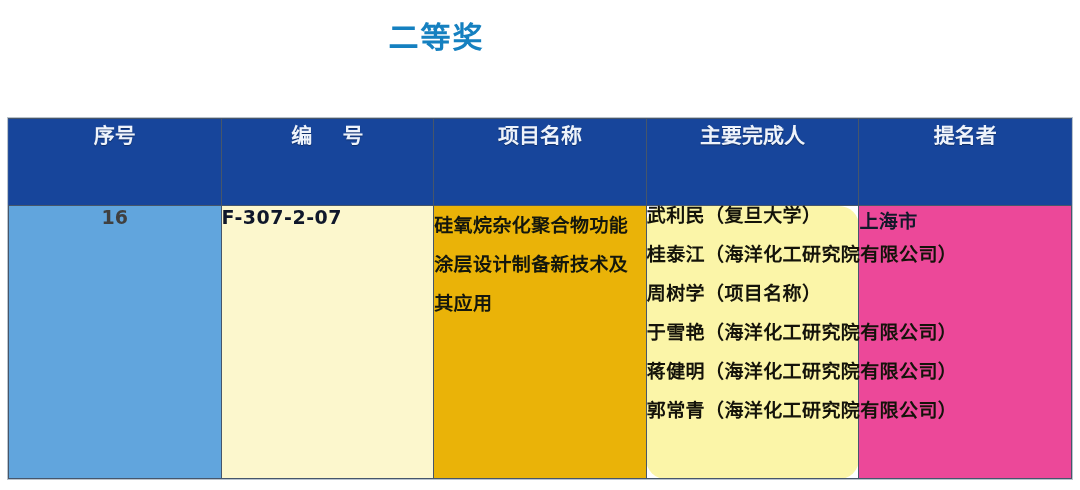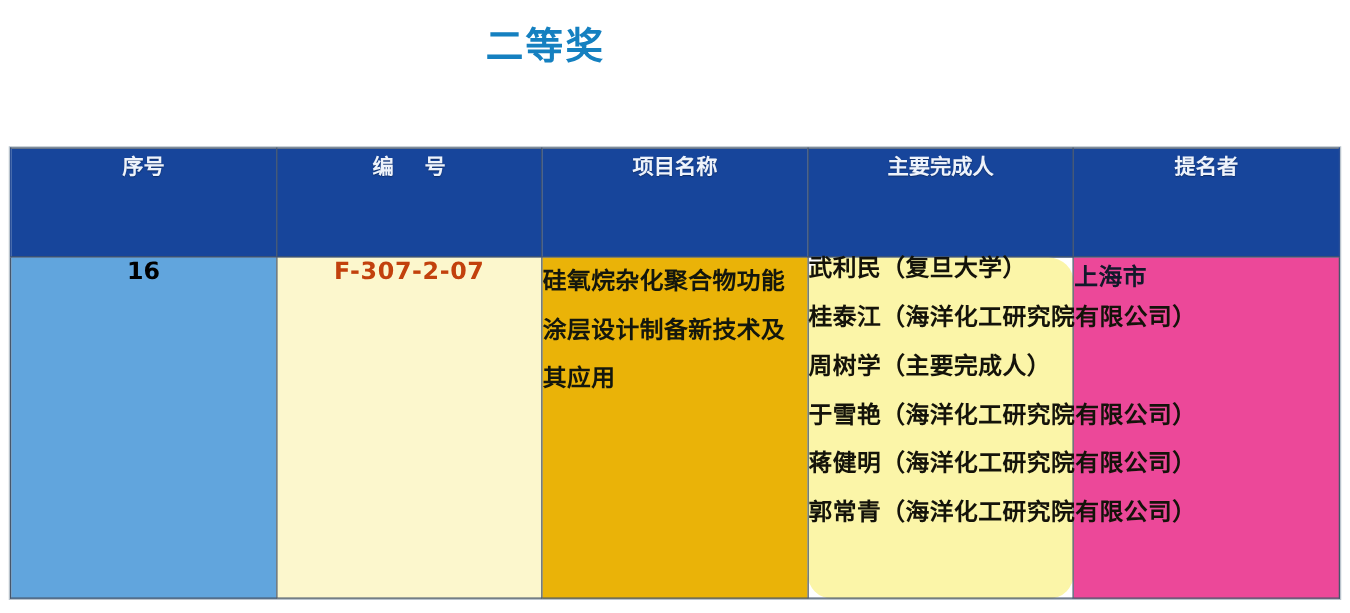--- a/index.html
+++ b/index.html
@@ -46,55 +46,54 @@
     margin: 0;
     vertical-align: top;
     border: 1px solid #46566b;
   }
 
   
   thead th {
     background: #17459b;
     color: #eef3fb;
     height: 86px;
-    font-size: 17px;
+    font-size: 21px;
     font-weight: 600;
     text-align: center;
     vertical-align: middle;
     border-color: #5b7ec4;
     border-top-color: #2a4f97;
     border-bottom-color: #102f6e;
     text-shadow: 0 1px 1px rgba(0,0,0,0.35);
   }
   thead th.first-col { border-left-color: #2a4f97; }
   thead th.last-col  { border-right-color: #2a4f97; }
   .hdr-code { letter-spacing: 0.55em; padding-left: 0.55em; }
 
   
   tbody td {
     height: 272px;
     border-color: #3f4a3a;
   }
   .col-seq {
     width: 66px;
     background: #61a5dd;
-    color: #000000;
+    color: #404040;
     font-size: 19px;
     font-weight: 600;
     text-align: center;
     vertical-align: middle;
     border-left-color: #5d7f9c;
   }
   .col-code {
     width: 148px;
     background: #fcf7cd;
-    color: #c2410c;
+    color: #0f172a;
     font-size: 19px;
     font-weight: 700;
-    text-align: center;
     vertical-align: middle;
     letter-spacing: 0.5px;
   }
   .col-project {
     width: 299px;
     background: #eab308;
     color: #14170d;
     font-size: 19px;
     font-weight: 600;
     padding: 22px 12px 0 12px;
@@ -145,21 +144,21 @@
     </tr>
   </thead>
   <tbody>
     <tr>
       <td class="col-seq">16</td>
       <td class="col-code">F-307-2-07</td>
       <td class="col-project">硅氧烷杂化聚合物功能涂层设计制备新技术及其应用</td>
       <td class="col-people">
         <div class="person-line">武利民（复旦大学）</div>
         <div class="person-line">桂泰江（海洋化工研究院有限公司）</div>
-        <div class="person-line">周树学（主要完成人）</div>
+        <div class="person-line">周树学（项目名称）</div>
         <div class="person-line">于雪艳（海洋化工研究院有限公司）</div>
         <div class="person-line">蒋健明（海洋化工研究院有限公司）</div>
         <div class="person-line">郭常青（海洋化工研究院有限公司）</div>
       </td>
       <td class="col-nominator">上海市</td>
     </tr>
   </tbody>
 </table>
 
 </body></html>

